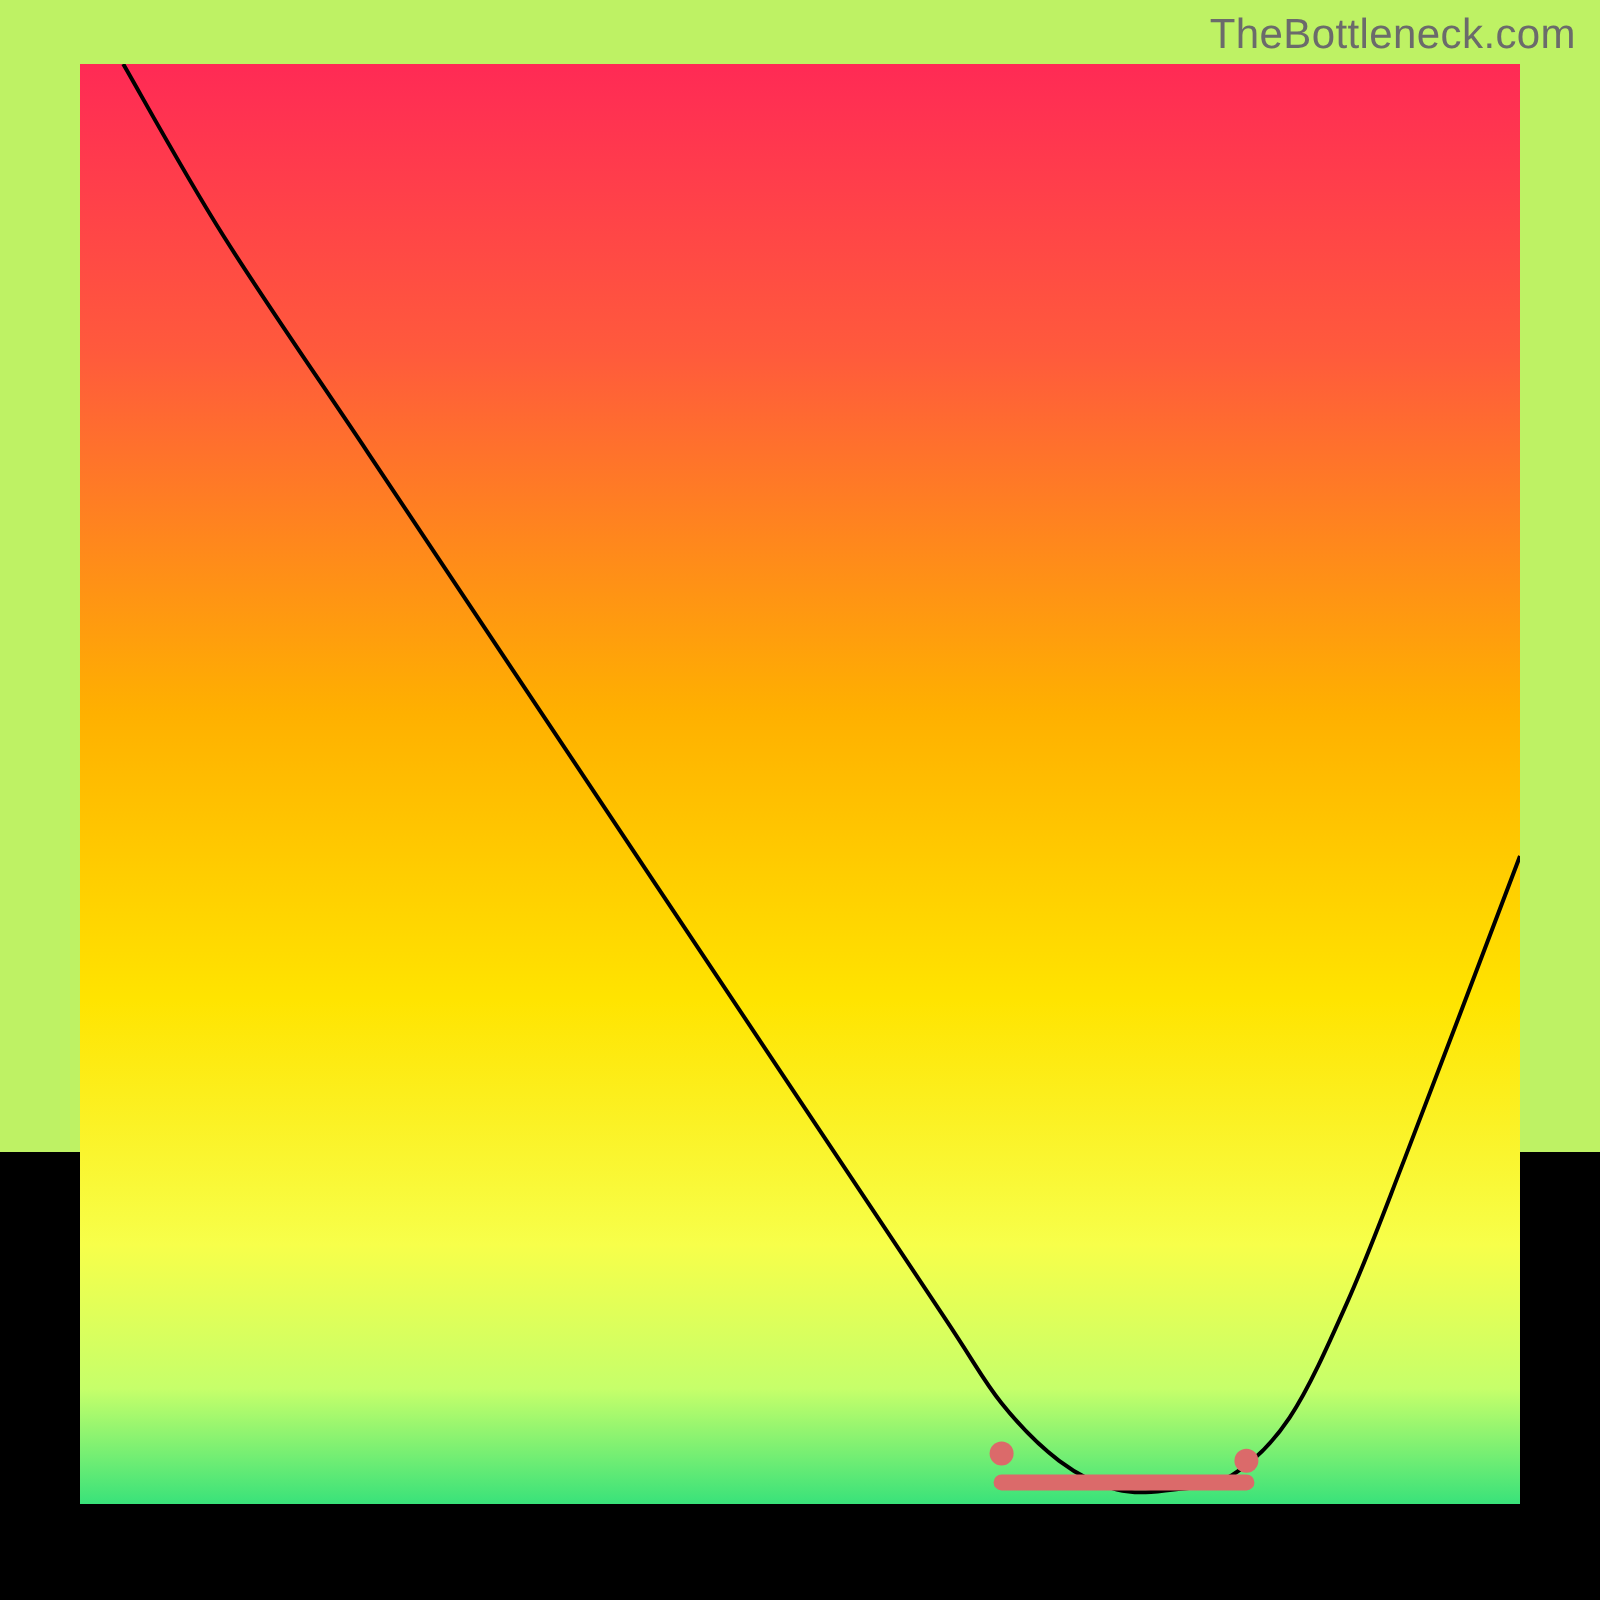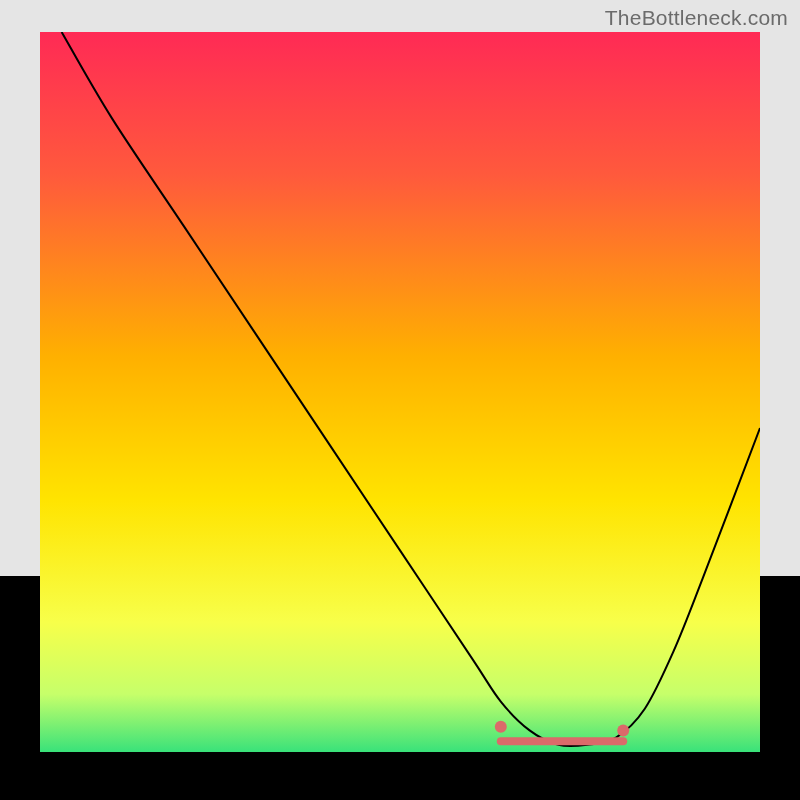--- a/index.html
+++ b/index.html
@@ -7,21 +7,21 @@
     padding: 0;
     width: 800px;
     height: 800px;
     background: #000;
     overflow: hidden;
     font-family: Arial, Helvetica, sans-serif;
   }
   .frame {
     width: 800px;
     height: 576px;
-    background: #e5e5e5;
+    background: #bef264;
     position: relative;
   }
   .watermark {
     position: absolute;
     top: 6px;
     right: 12px;
     color: #6b6b6b;
     font-size: 21px;
     font-weight: 500;
     letter-spacing: 0.2px;

